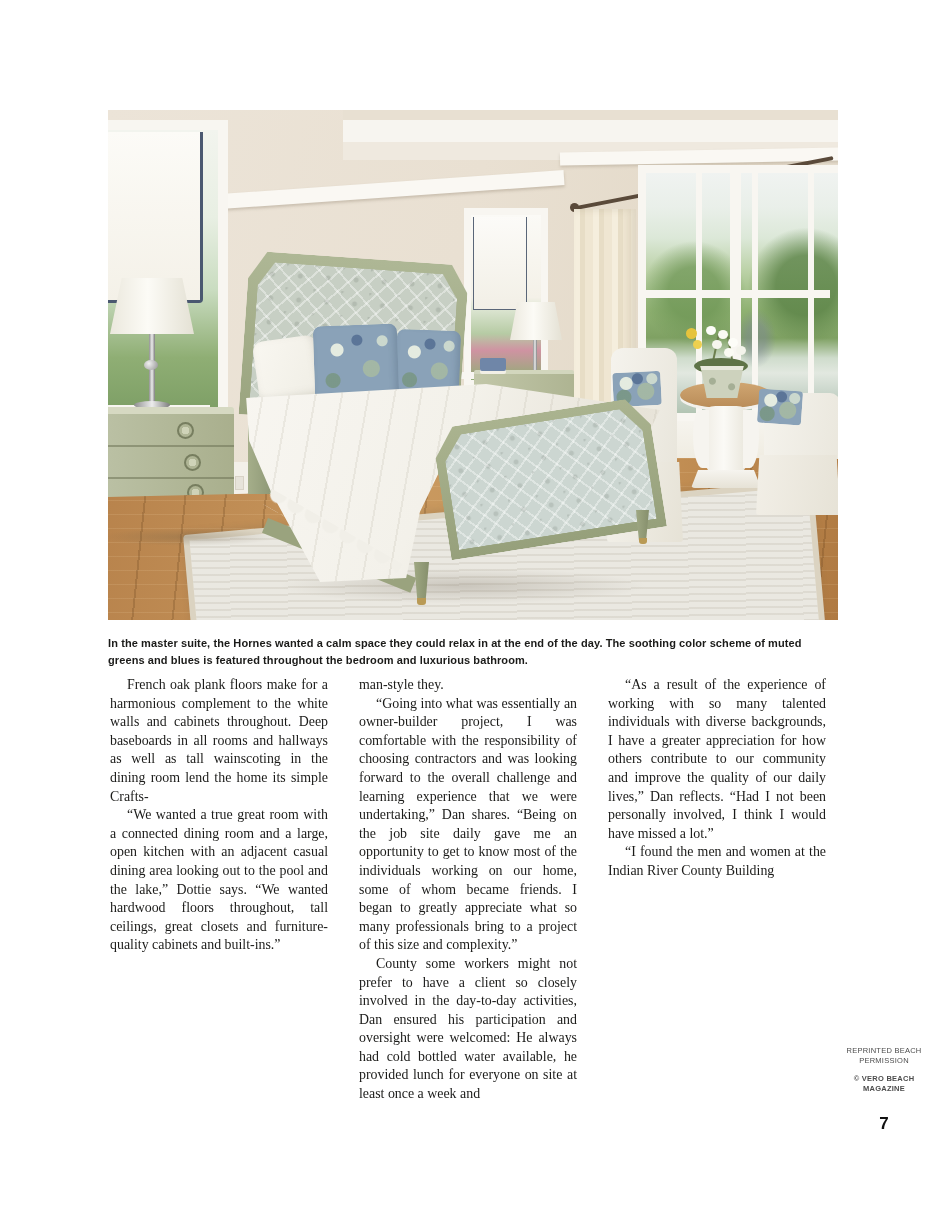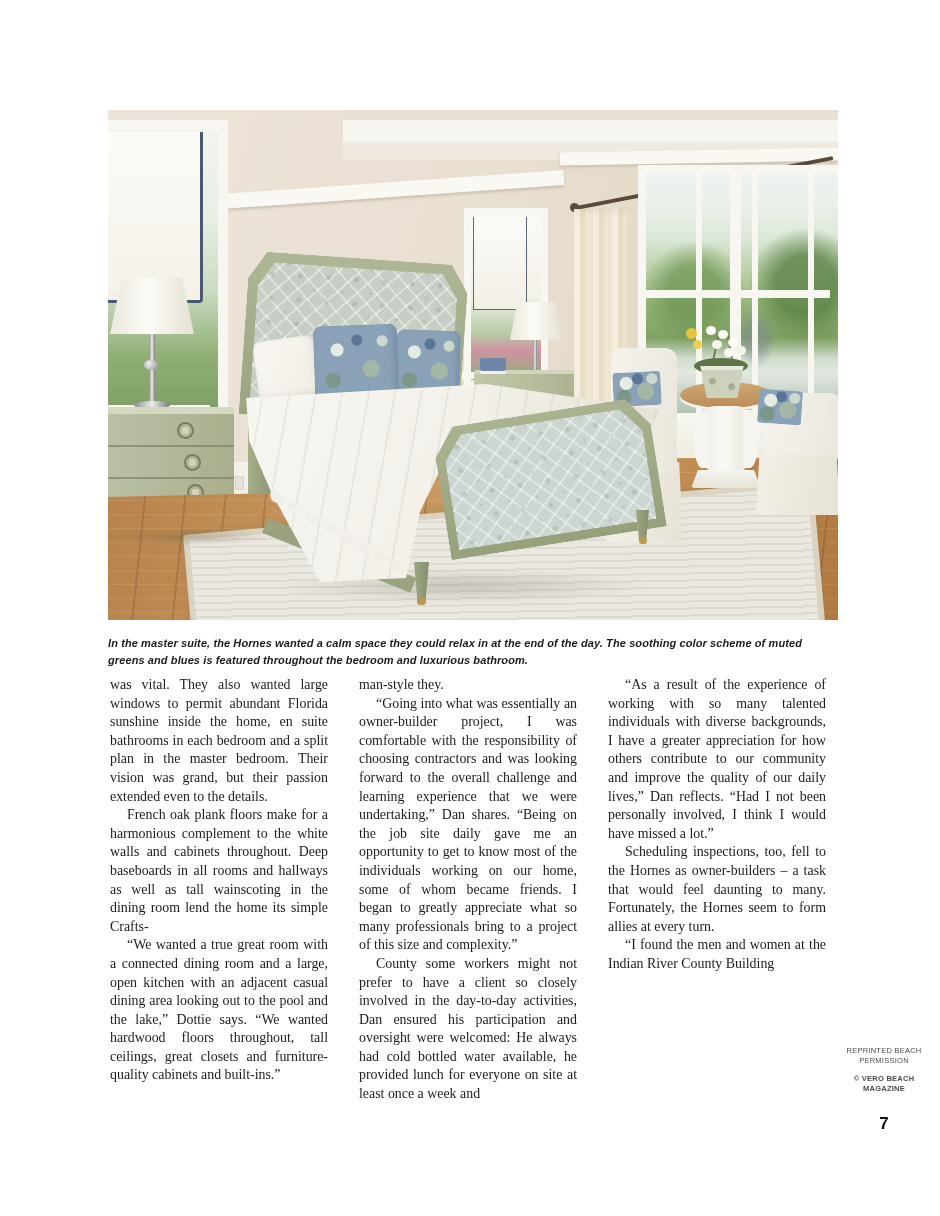--- a/index.html
+++ b/index.html
@@ -17,21 +17,21 @@
   .pillowpat{background-color:var(--pillow-blue,#8aa2b8);background-image:
     radial-gradient(circle at 28% 32%, rgba(233,239,226,.95) 0 6px, transparent 7px),
     radial-gradient(circle at 68% 58%, rgba(164,184,164,.95) 0 8px, transparent 9px),
     radial-gradient(circle at 52% 20%, rgba(86,112,148,.9) 0 5px, transparent 6px),
     radial-gradient(circle at 22% 72%, rgba(120,150,130,.85) 0 7px, transparent 8px),
     radial-gradient(circle at 82% 22%, rgba(210,222,208,.9) 0 5px, transparent 6px);}
   .whitefab{background:linear-gradient(120deg,#f9f7f1,#efede4);}
   .chrome{background:linear-gradient(90deg,#8f8f8f,#ececec 50%,#7d7d7d);}
   .shadeshape{clip-path:polygon(14% 0,86% 0,100% 100%,0 100%);background:linear-gradient(90deg,#ebe8dd,#fcfbf6 45%,#e4e1d4);}
   
-  .caption{position:absolute;left:108px;top:624px;width:732px;font-family:"Liberation Sans",sans-serif;font-weight:bold;font-size:11px;line-height:17px;color:var(--ink,#1b1b19);letter-spacing:.1px;font-style:italic;}
+  .caption{position:absolute;left:108px;top:624px;width:732px;font-family:"Liberation Sans",sans-serif;font-weight:bold;font-size:11px;line-height:17px;color:var(--ink,#1b1b19);letter-spacing:.1px;}
   .columns{position:absolute;left:110px;top:676px;width:718px;display:flex;gap:31px;}
   .col{width:218px;font-size:13.9px;line-height:18.6px;text-align:justify;color:var(--ink,#1b1b19);}
   .col p{margin:0;text-indent:17px;}
   .col p.cont{text-indent:0;}
   .credit{position:absolute;left:842px;top:1046px;width:84px;text-align:center;font-family:"Liberation Sans",sans-serif;font-size:7.5px;line-height:9.5px;color:var(--credit-gray,#4c4c4c);letter-spacing:.25px;}
   .credit .c2{margin-top:9px;font-weight:bold;}
   .pagenum{position:absolute;left:842px;top:1114px;width:84px;text-align:center;font-family:"Liberation Sans",sans-serif;font-weight:bold;font-size:17px;color:#111;}
 </style>
 </head>
 <body>
@@ -140,32 +140,30 @@
     <div class="abs" style="left:306px;top:452px;width:15px;height:38px;background:linear-gradient(90deg,#9fa883,#868f6c);clip-path:polygon(0 0,100% 0,78% 100%,22% 100%);"></div>
     <div class="abs" style="left:309px;top:488px;width:9px;height:7px;background:#b99a55;border-radius:0 0 3px 3px;"></div>
     <div class="abs" style="left:528px;top:400px;width:13px;height:30px;background:linear-gradient(90deg,#9fa883,#868f6c);clip-path:polygon(0 0,100% 0,78% 100%,22% 100%);"></div>
     <div class="abs" style="left:531px;top:428px;width:8px;height:6px;background:#b99a55;border-radius:0 0 3px 3px;"></div>
   </div>
 
   <p class="caption">In the master suite, the Hornes wanted a calm space they could relax in at the end of the day. The soothing color scheme of muted greens and blues is featured throughout the bedroom and luxurious bathroom.</p>
 
   <div class="columns">
     <div class="col">
-      <p class="cont">was vital. They also wanted large windows to permit abundant Florida sunshine inside the home, en suite bathrooms in each bedroom and a split plan in the master bedroom. Their vision was grand, but their passion extended even to the details.</p>
       <p>French oak plank floors make for a harmonious complement to the white walls and cabinets throughout. Deep baseboards in all rooms and hallways as well as tall wainscoting in the dining room lend the home its simple Crafts-</p>
       <p>“We wanted a true great room with a connected dining room and a large, open kitchen with an adjacent casual dining area looking out to the pool and the lake,” Dottie says. “We wanted hardwood floors throughout, tall ceilings, great closets and furniture-quality cabinets and built-ins.”</p>
     </div>
     <div class="col">
       <p class="cont">man-style they.</p>
       <p>“Going into what was essentially an owner-builder project, I was comfortable with the responsibility of choosing contractors and was looking forward to the overall challenge and learning experience that we were undertaking,” Dan shares. “Being on the job site daily gave me an opportunity to get to know most of the individuals working on our home, some of whom became friends. I began to greatly appreciate what so many professionals bring to a project of this size and complexity.”</p>
       <p>County some workers might not prefer to have a client so closely involved in the day-to-day activities, Dan ensured his participation and oversight were welcomed: He always had cold bottled water available, he provided lunch for everyone on site at least once a week and</p>
     </div>
     <div class="col">
       <p>“As a result of the experience of working with so many talented individuals with diverse backgrounds, I have a greater appreciation for how others contribute to our community and improve the quality of our daily lives,” Dan reflects. “Had I not been personally involved, I think I would have missed a lot.”</p>
-      <p>Scheduling inspections, too, fell to the Hornes as owner-builders – a task that would feel daunting to many. Fortunately, the Hornes seem to form allies at every turn.</p>
       <p>“I found the men and women at the Indian River County Building</p>
     </div>
   </div>
 
   <div class="credit">
     <div class="c1">REPRINTED BEACH PERMISSION</div>
     <div class="c2">© VERO BEACH MAGAZINE</div>
   </div>
   <div class="pagenum">7</div>
 

